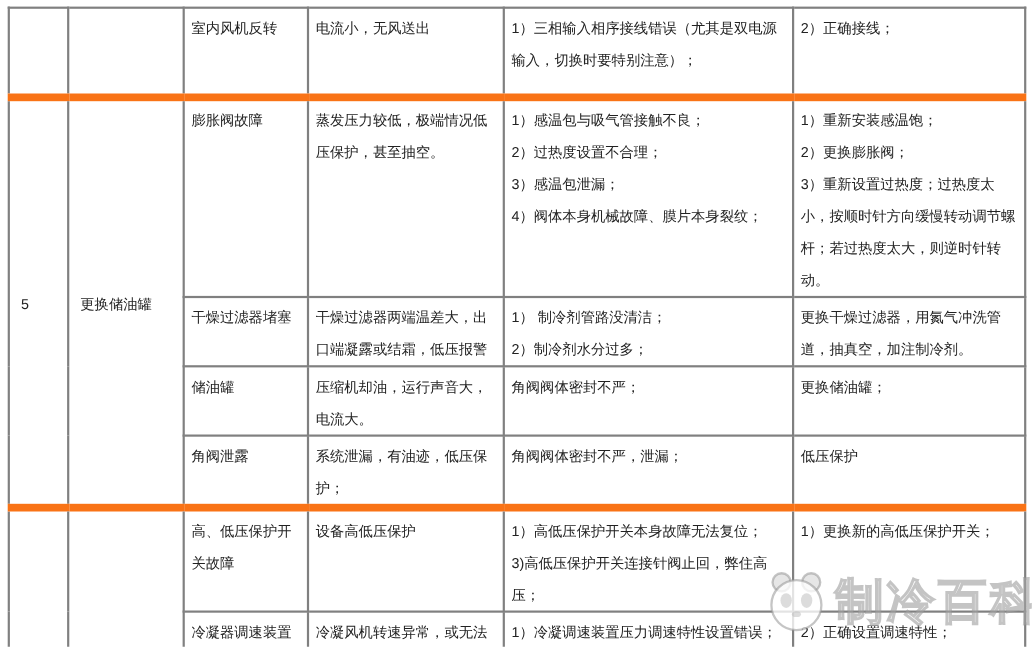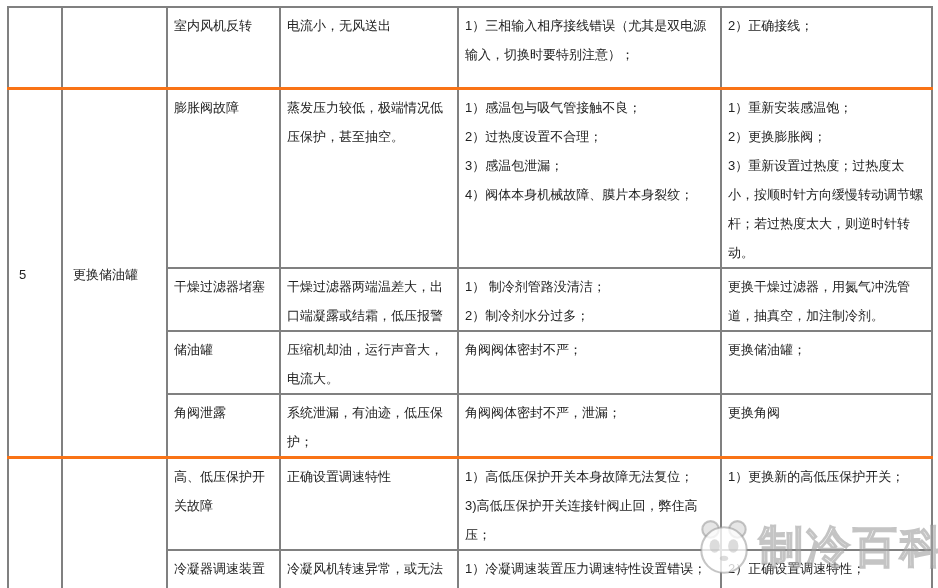--- a/index.html
+++ b/index.html
@@ -19,21 +19,21 @@
     color:#222222;
   }
   td{
     border:2px solid #808080;
     vertical-align:top;
     padding:3px 4px 0 6px;
     line-height:29px;
     word-break:break-all;
     overflow:hidden;
   }
-  tr.sep > td{border-top:3px solid #f97316;}
+  tr.sep > td{border-top:7px solid #f97316;}
   .c-no{vertical-align:middle;padding-left:10px;}
   .c-cat{vertical-align:middle;padding-left:10px;}
   .c-no.g6,.c-cat.g6{vertical-align:top;padding-top:135px;}
   .line{display:block;}
   .r1{height:81px}
   .r2{height:147px}
   .r3{height:59px}
   .r4{height:54px}
   .r5{height:32px}
   .r6{height:57px}
@@ -155,32 +155,32 @@
         <td>
             <span class="line">角阀泄露</span>
           </td>
         <td>
             <span class="line">系统泄漏，有油迹，低压保护；</span>
           </td>
         <td>
           <span class="line">角阀阀体密封不严，泄漏；</span>
         </td>
         <td>
-          <span class="line">更换角阀</span>
+          <span class="line">低压保护</span>
         </td>
       </tr>
 
       <tr class="r6 sep">
         <td class="c-no g6" rowspan="3"></td>
         <td class="c-cat g6" rowspan="3"></td>
         <td>
             <span class="line">高、低压保护开关故障</span>
           </td>
         <td>
-            <span class="line">正确设置调速特性</span>
+            <span class="line">设备高低压保护</span>
           </td>
         <td>
           <span class="line">1）高低压保护开关本身故障无法复位；</span>
           <span class="line">3)高低压保护开关连接针阀止回，弊住高压；</span>
         </td>
         <td>
           <span class="line">1）更换新的高低压保护开关；</span>
         </td>
       </tr>
 

